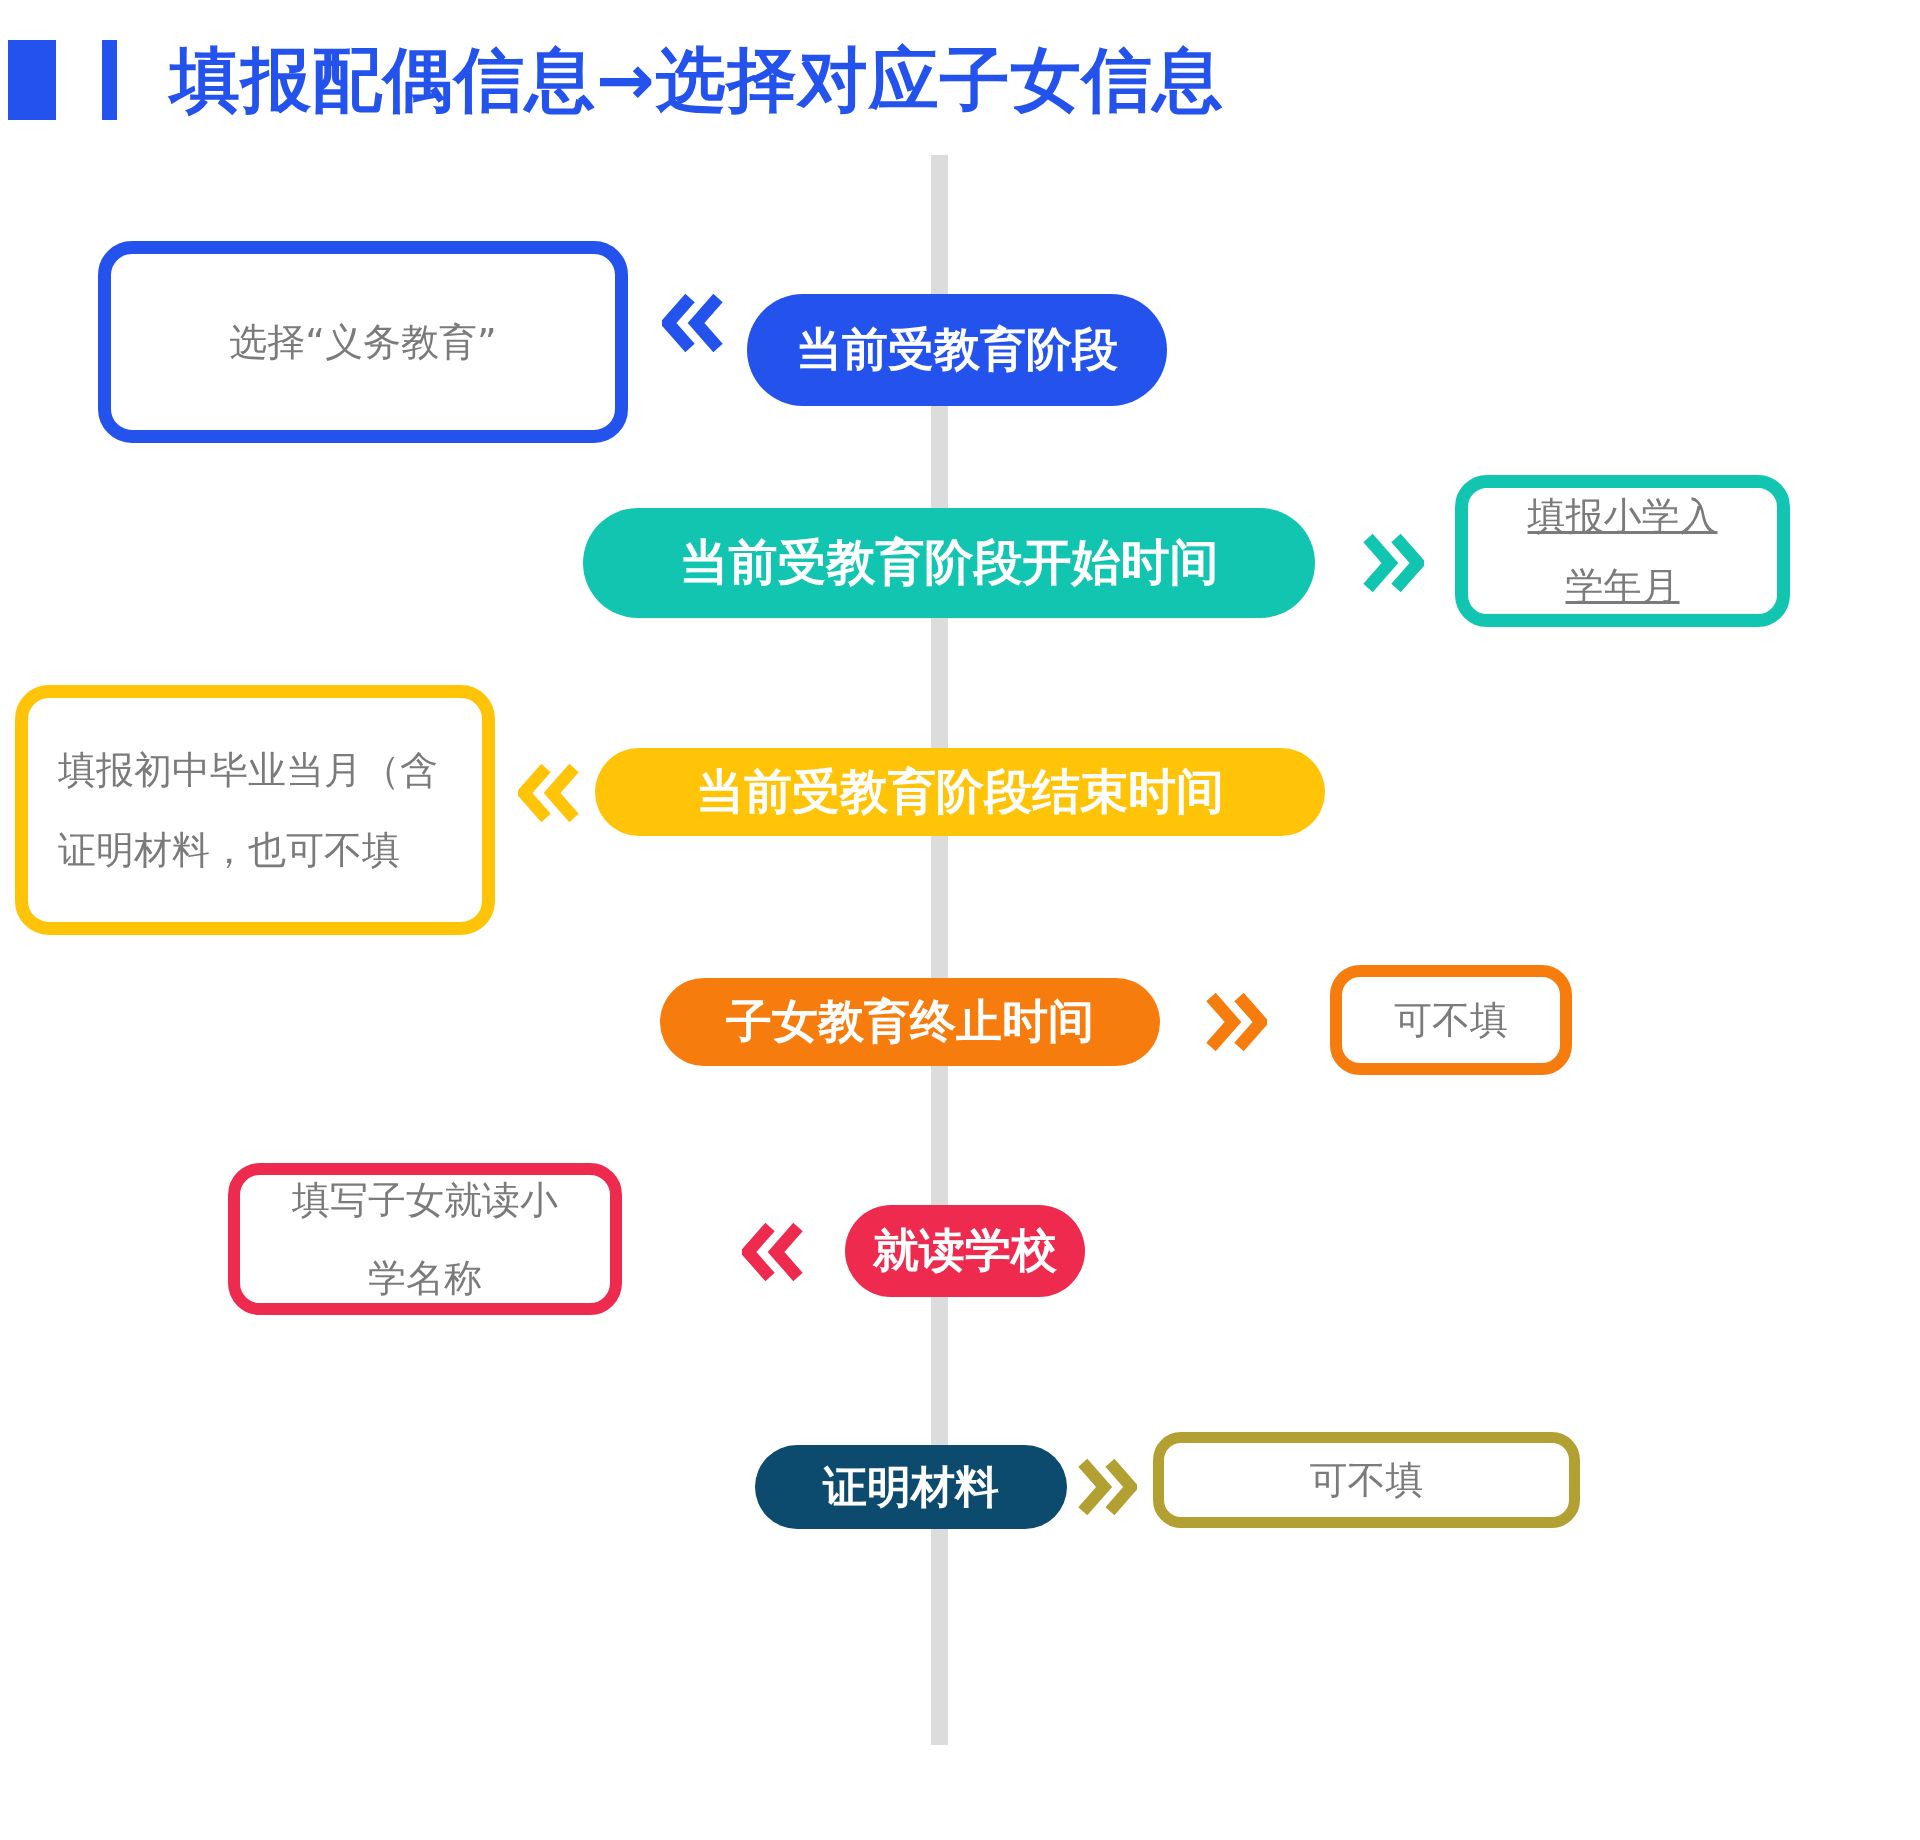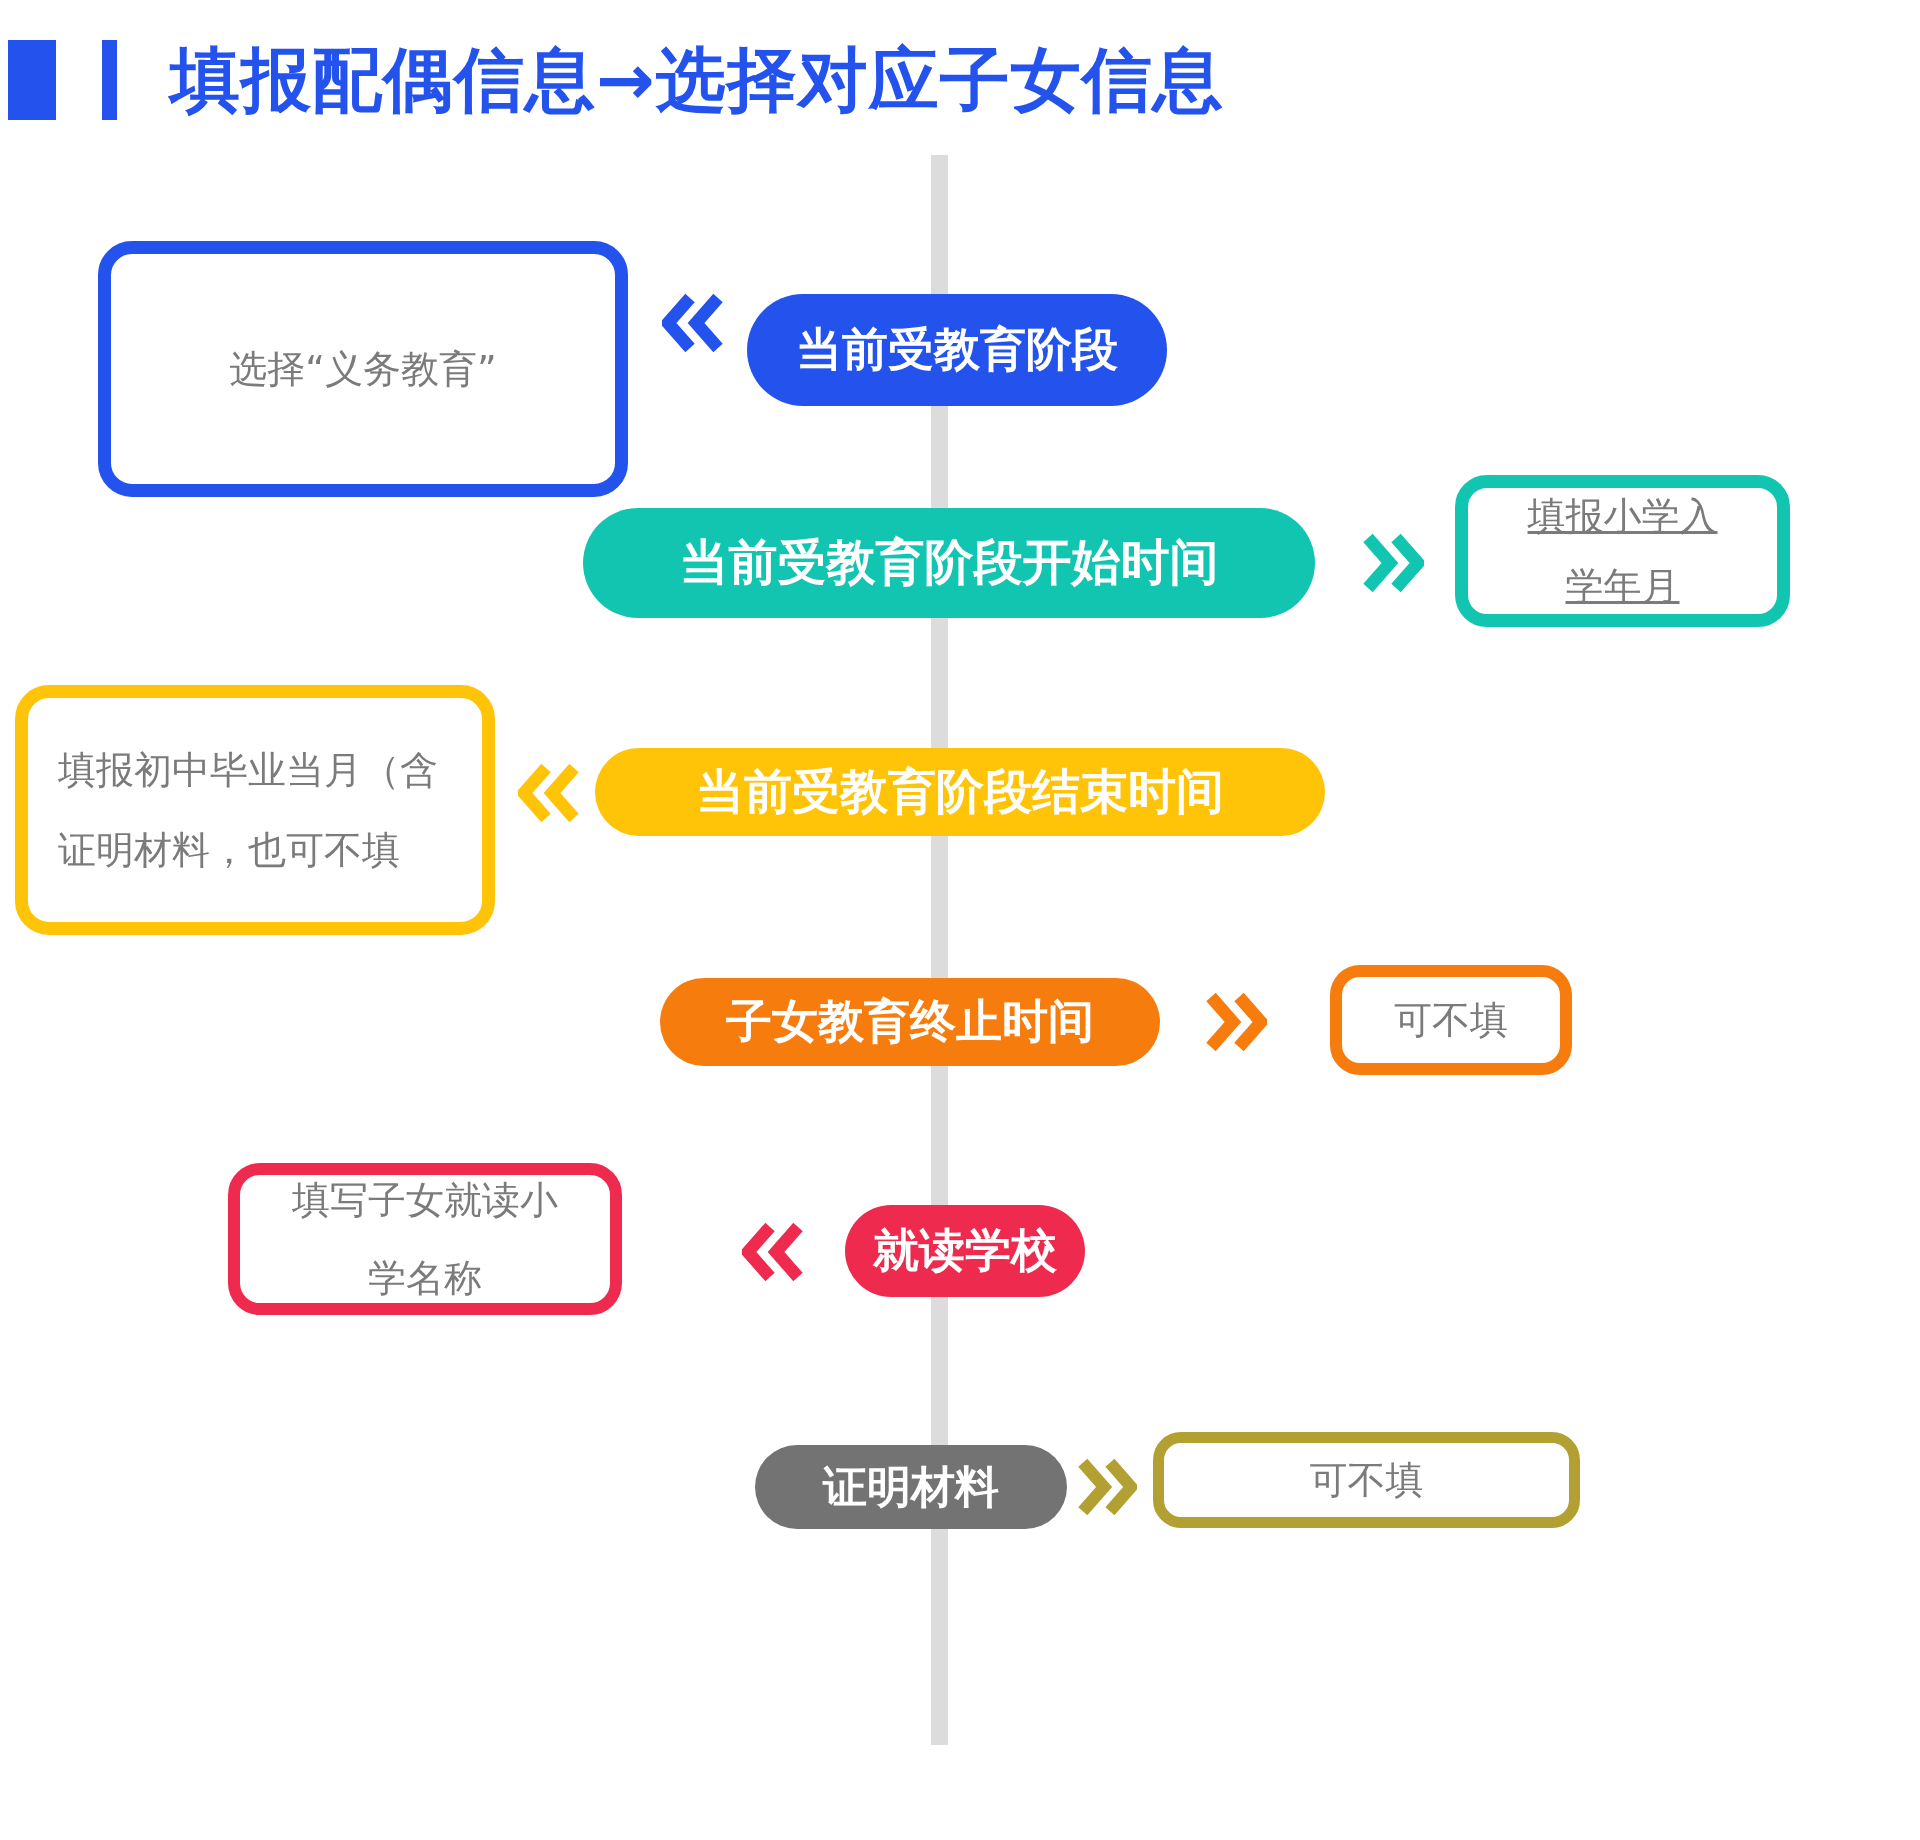--- a/index.html
+++ b/index.html
@@ -27,21 +27,21 @@
     white-space:nowrap;z-index:3;
   }
   .note{
     background:#ffffff;border-style:solid;box-sizing:border-box;
     display:flex;flex-direction:column;justify-content:center;align-items:center;
     z-index:2;
   }
   .note-line{white-space:nowrap;}
   .chev{z-index:3;}
   
-  .s1-note{left:98px;top:241px;width:530px;height:256px;border-width:13px;border-radius:34px;}
+  .s1-note{left:98px;top:241px;width:530px;height:202px;border-width:13px;border-radius:34px;}
   .s1-note .note-line{font-size:38px;line-height:70px;}
   .s1-chev{left:662px;top:292px;width:62px;height:62px;}
   .s1-pill{left:747px;top:294px;width:420px;height:112px;font-size:46px;}
   
   .s2-pill{left:583px;top:508px;width:732px;height:110px;font-size:49px;}
   .s2-chev{left:1362px;top:532px;width:62px;height:62px;}
   .s2-note{left:1455px;top:475px;width:335px;height:152px;border-width:13px;border-radius:32px;text-decoration:underline;}
   .s2-note .note-line{font-size:38px;line-height:70px;text-align:center;}
   
   .s3-note{left:15px;top:685px;width:480px;height:250px;border-width:13px;border-radius:34px;align-items:flex-start;padding-left:30px;}
@@ -129,21 +129,21 @@
       <div class="note-line">学名称</div>
     </div>
     <svg class="abs chev s5-chev" viewBox="0 0 62 62" fill="none">
       <path d="M28 6 L6 31 L28 56" stroke-width="12.5" stroke="#EE2B4E"></path>
       <path d="M56 6 L34 31 L56 56" stroke-width="12.5" stroke="#EE2B4E"></path>
     </svg>
     <div class="abs pill s5-pill" style="background-color: rgb(238, 43, 78);">就读学校</div>
   </div>
 
   <div>
-    <div class="abs pill s6-pill" style="background-color: #737373;">证明材料</div>
+    <div class="abs pill s6-pill" style="background-color: #0c4a6e;">证明材料</div>
     <svg class="abs chev s6-chev" viewBox="0 0 62 62" fill="none">
       <path d="M6 6 L28 31 L6 56" stroke-width="12.5" stroke="#B3A032"></path>
       <path d="M34 6 L56 31 L34 56" stroke-width="12.5" stroke="#B3A032"></path>
     </svg>
     <div class="abs note s6-note" style="border-color: rgb(179, 160, 50); color: rgb(123, 123, 123);">
       <div class="note-line">可不填</div>
     </div>
   </div>
 
 </div>

